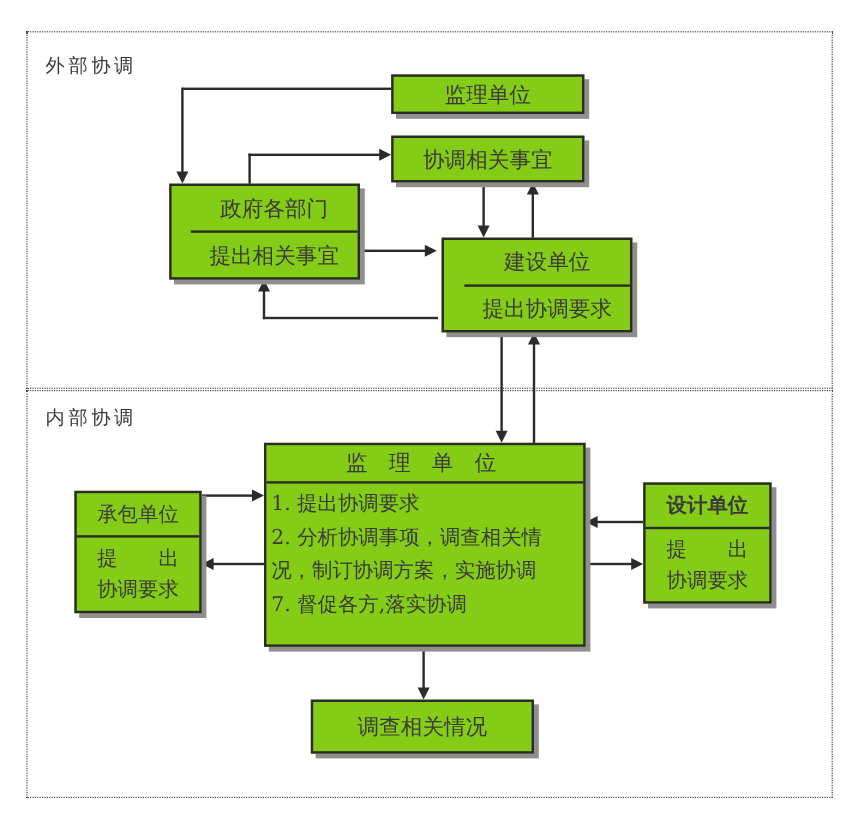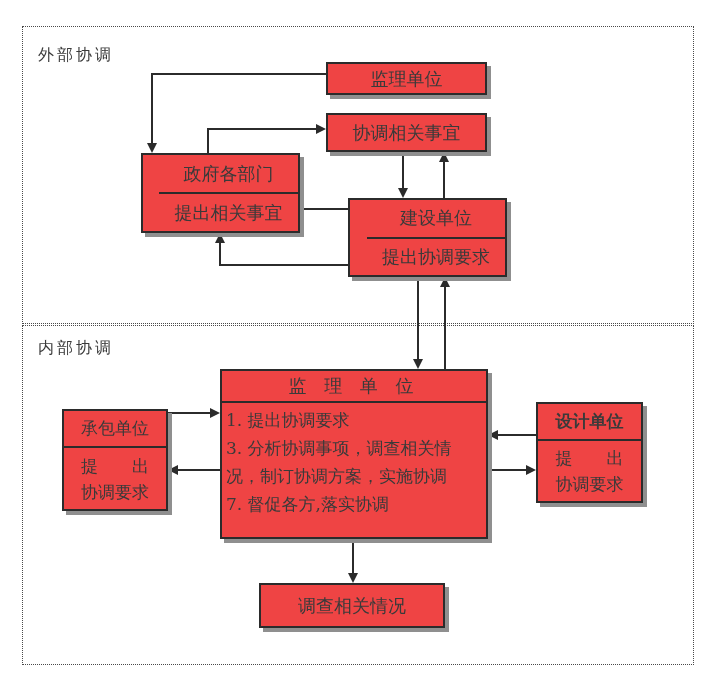--- a/index.html
+++ b/index.html
@@ -12,21 +12,21 @@
     position:relative;width:720px;height:690px;background:#ffffff;
     font-family:"DejaVu Serif", serif;color:var(--text);overflow:hidden;
   }
   .frame{
     position:absolute;border:1px dotted #4a4a4a;background:transparent;
   }
   .sec-label{
     position:absolute;font-size:16px;letter-spacing:3px;color:var(--text);
   }
   .node{
-    position:absolute;background:#ef4444;border:2px solid var(--line);
+    position:absolute;background:#84cc16;border:2px solid var(--line);
     box-shadow:4px 4px 0 var(--shadow);box-sizing:border-box;
     display:flex;flex-direction:column;z-index:3;
   }
   .cell{
     display:flex;align-items:center;justify-content:center;
     font-size:18px;flex:1;
   }
   .cell.small{font-size:17px;}
   .cell.divided{border-bottom:2px solid var(--line);}
   .cell .two-line{text-align:center;line-height:26px;}
@@ -104,40 +104,40 @@
 
   <div class="node" style="left:326px;top:113px;width:161px;height:39px;justify-content:center;">
     <div class="cell">协调相关事宜</div>
   </div>
 
   <div class="node" style="left:141px;top:153px;width:159px;height:80px;padding-left:16px;">
     <div class="cell divided">政府各部门</div>
     <div class="cell">提出相关事宜</div>
   </div>
 
-  <div class="node" style="left:348px;top:198px;width:159px;height:79px;padding-left:17px;">
+  <div class="node" style="left:368px;top:198px;width:159px;height:79px;padding-left:17px;">
     <div class="cell divided">建设单位</div>
     <div class="cell">提出协调要求</div>
   </div>
 
   <div class="node" style="left:62px;top:391px;width:106px;height:102px;margin-top:18px;">
     <div class="cell small divided" style="flex:0 0 35px;">承包单位</div>
     <div class="cell small">
       <div class="two-line">
         <div>提　　出</div>
         <div>协调要求</div>
       </div>
     </div>
   </div>
 
   <div class="node" style="left:220px;top:369px;width:268px;height:170px;">
     <div class="hdr">监 理 单 位</div>
     <div class="list">
       <div>1. 提出协调要求</div>
-      <div>3. 分析协调事项，调查相关情况，制订协调方案，实施协调</div>
+      <div>2. 分析协调事项，调查相关情况，制订协调方案，实施协调</div>
       <div>7. 督促各方,落实协调</div>
     </div>
   </div>
 
   <div class="node" style="left:536px;top:402px;width:107px;height:101px;">
     <div class="cell small divided" style="flex:0 0 35px;font-weight:bold;">设计单位</div>
     <div class="cell small">
       <div class="two-line">
         <div>提　　出</div>
         <div>协调要求</div>

